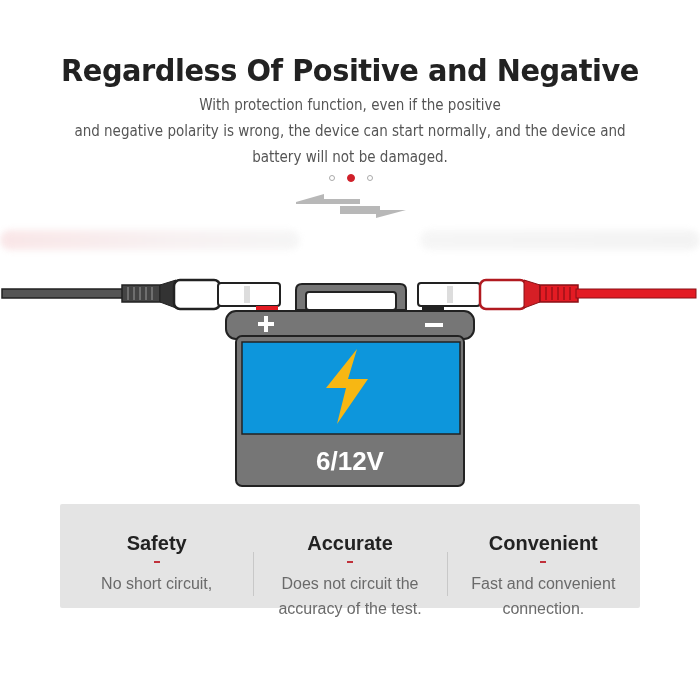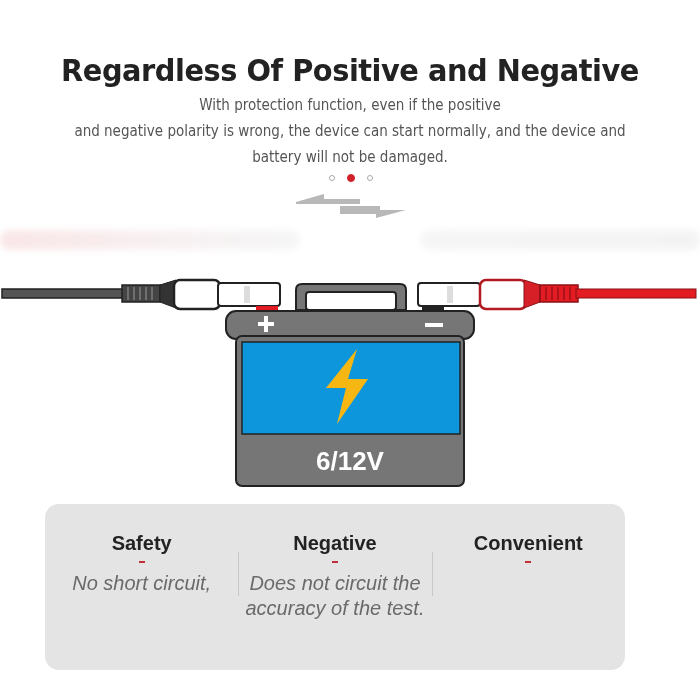--- a/index.html
+++ b/index.html
@@ -5,26 +5,26 @@
   html, body { margin: 0; padding: 0; background: #ffffff; }
   body { width: 700px; height: 700px; position: relative; overflow: hidden; font-family: "Liberation Sans", sans-serif; }
   .title { position: absolute; top: 52px; left: 0; width: 700px; text-align: center; font-family: "DejaVu Sans", sans-serif; font-weight: bold; font-size: 31px; color: #222; letter-spacing: -0.5px; transform: scaleX(0.93); }
   .sub { position: absolute; left: 0; width: 700px; text-align: center; font-family: "DejaVu Sans", sans-serif; font-size: 15px; color: #555; transform: scaleX(0.9); }
   .dots { position: absolute; top: 173px; left: 329px; width: 44px; height: 10px; display: flex; justify-content: space-between; align-items: center; }
   .dot { width: 6px; height: 6px; border-radius: 50%; border: 1px solid #aaa; box-sizing: border-box; }
   .dot.active { background: #d0202a; border-color: #d0202a; width: 8px; height: 8px; }
   .arrows { position: absolute; top: 192px; left: 296px; }
   .ghost { position: absolute; top: 230px; height: 20px; filter: blur(3px); opacity: 0.6; }
   .scene { position: absolute; left: 0; top: 270px; }
-  .panel { position: absolute; left: 45px; top: 504px; width: 580px; height: 166px; background: #e4e4e4; border-radius: 14px; display: flex; }
+  .panel { position: absolute; left: 60px; top: 504px; width: 580px; height: 104px; background: #e4e4e4; border-radius: 2px; display: flex; }
   .col { flex: 1; position: relative; text-align: center; }
   .col + .col::before { content: ""; position: absolute; left: 0; top: 48px; width: 1px; height: 44px; background: #c8c8c8; }
   .col-title { margin-top: 28px; font-family: "Liberation Sans", sans-serif; font-weight: bold; font-size: 20px; color: #222; }
   .col-dash { width: 6px; height: 2px; background: #c0303a; margin: 6px auto 0; }
-  .col-text { margin-top: 8px; font-size: 20px; line-height: 25px; color: #6a6a6a; font-style: italic; }
+  .col-text { margin-top: 8px; font-size: 16px; line-height: 25px; color: #6a6a6a; }
 </style>
 </head>
 <body>
 
 <div class="title">Regardless Of Positive and Negative</div>
 <div class="sub" style="top:96px">With protection function, even if the positive</div>
 <div class="sub" style="top:122px">and negative polarity is wrong, the device can start normally, and the device and</div>
 <div class="sub" style="top:148px">battery will not be damaged.</div>
 
 <div class="dots">
@@ -93,24 +93,28 @@
 
 <div class="panel">
   <div class="col">
     <div class="col-title">Safety</div>
     <div class="col-dash"></div>
     <div class="col-text">
         <div>No short circuit,</div>
       </div>
   </div>
   <div class="col">
-    <div class="col-title">Negative</div>
+    <div class="col-title">Accurate</div>
     <div class="col-dash"></div>
     <div class="col-text">
         <div>Does not circuit the</div>
         <div>accuracy of the test.</div>
       </div>
   </div>
   <div class="col">
     <div class="col-title">Convenient</div>
     <div class="col-dash"></div>
+    <div class="col-text">
+        <div>Fast and convenient</div>
+        <div>connection.</div>
+      </div>
   </div>
 </div>
 
 </body></html>

